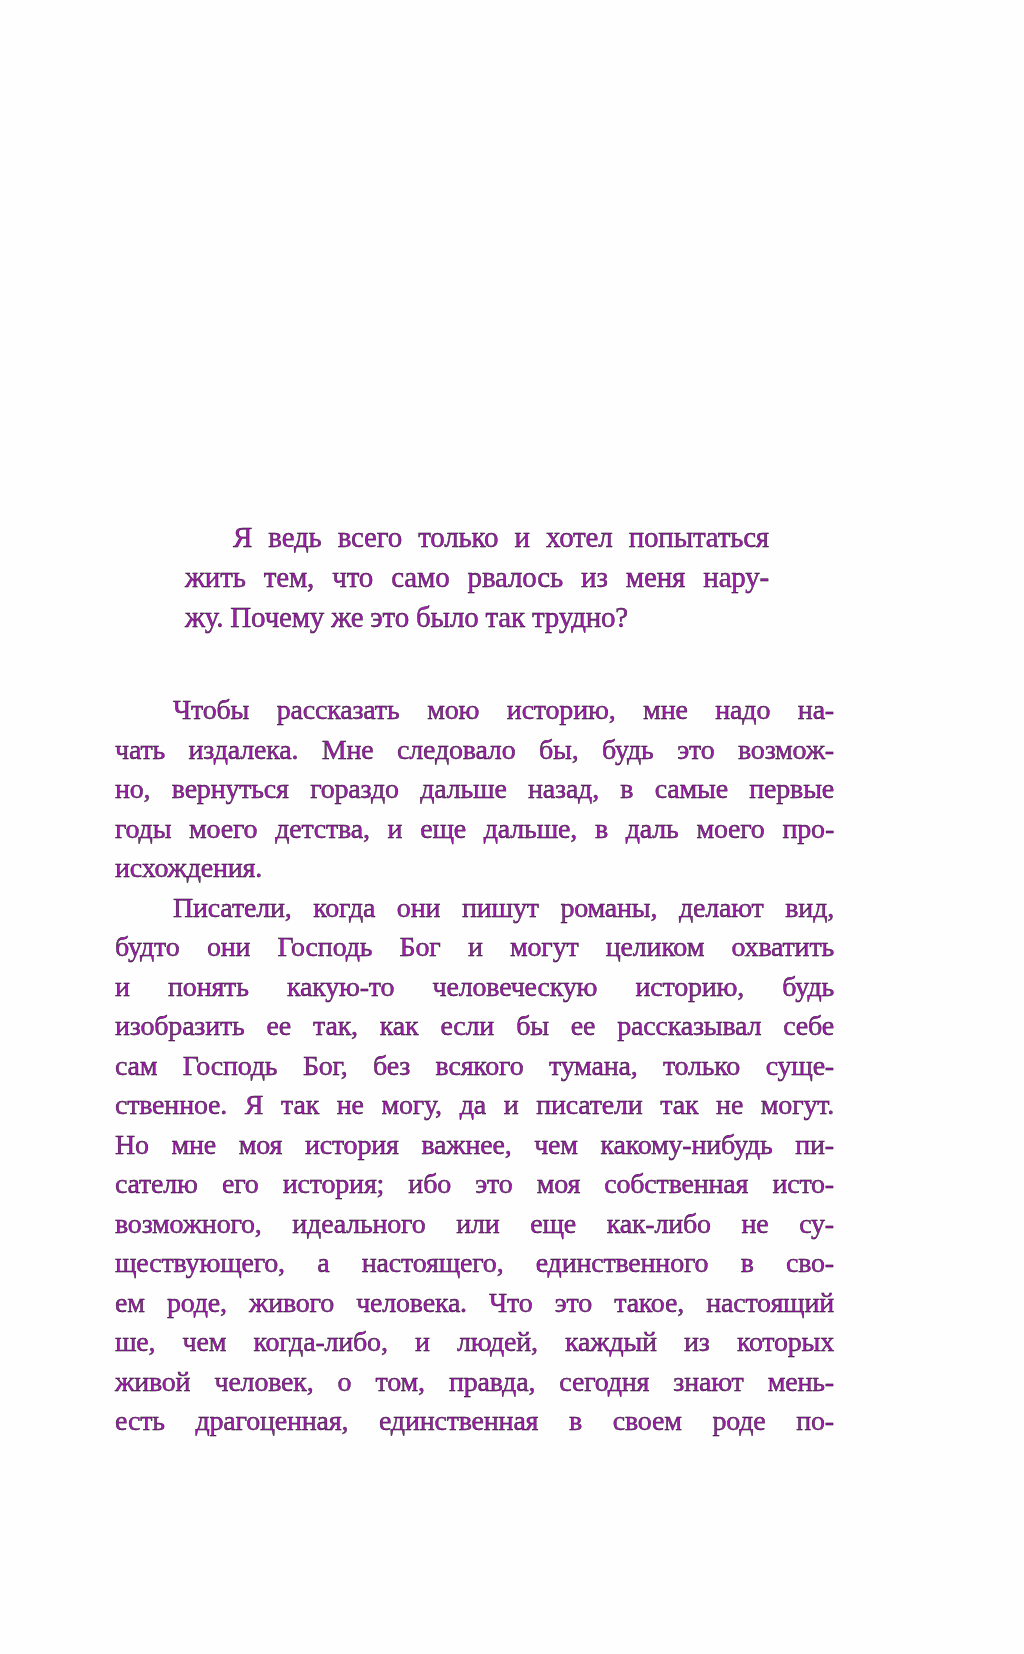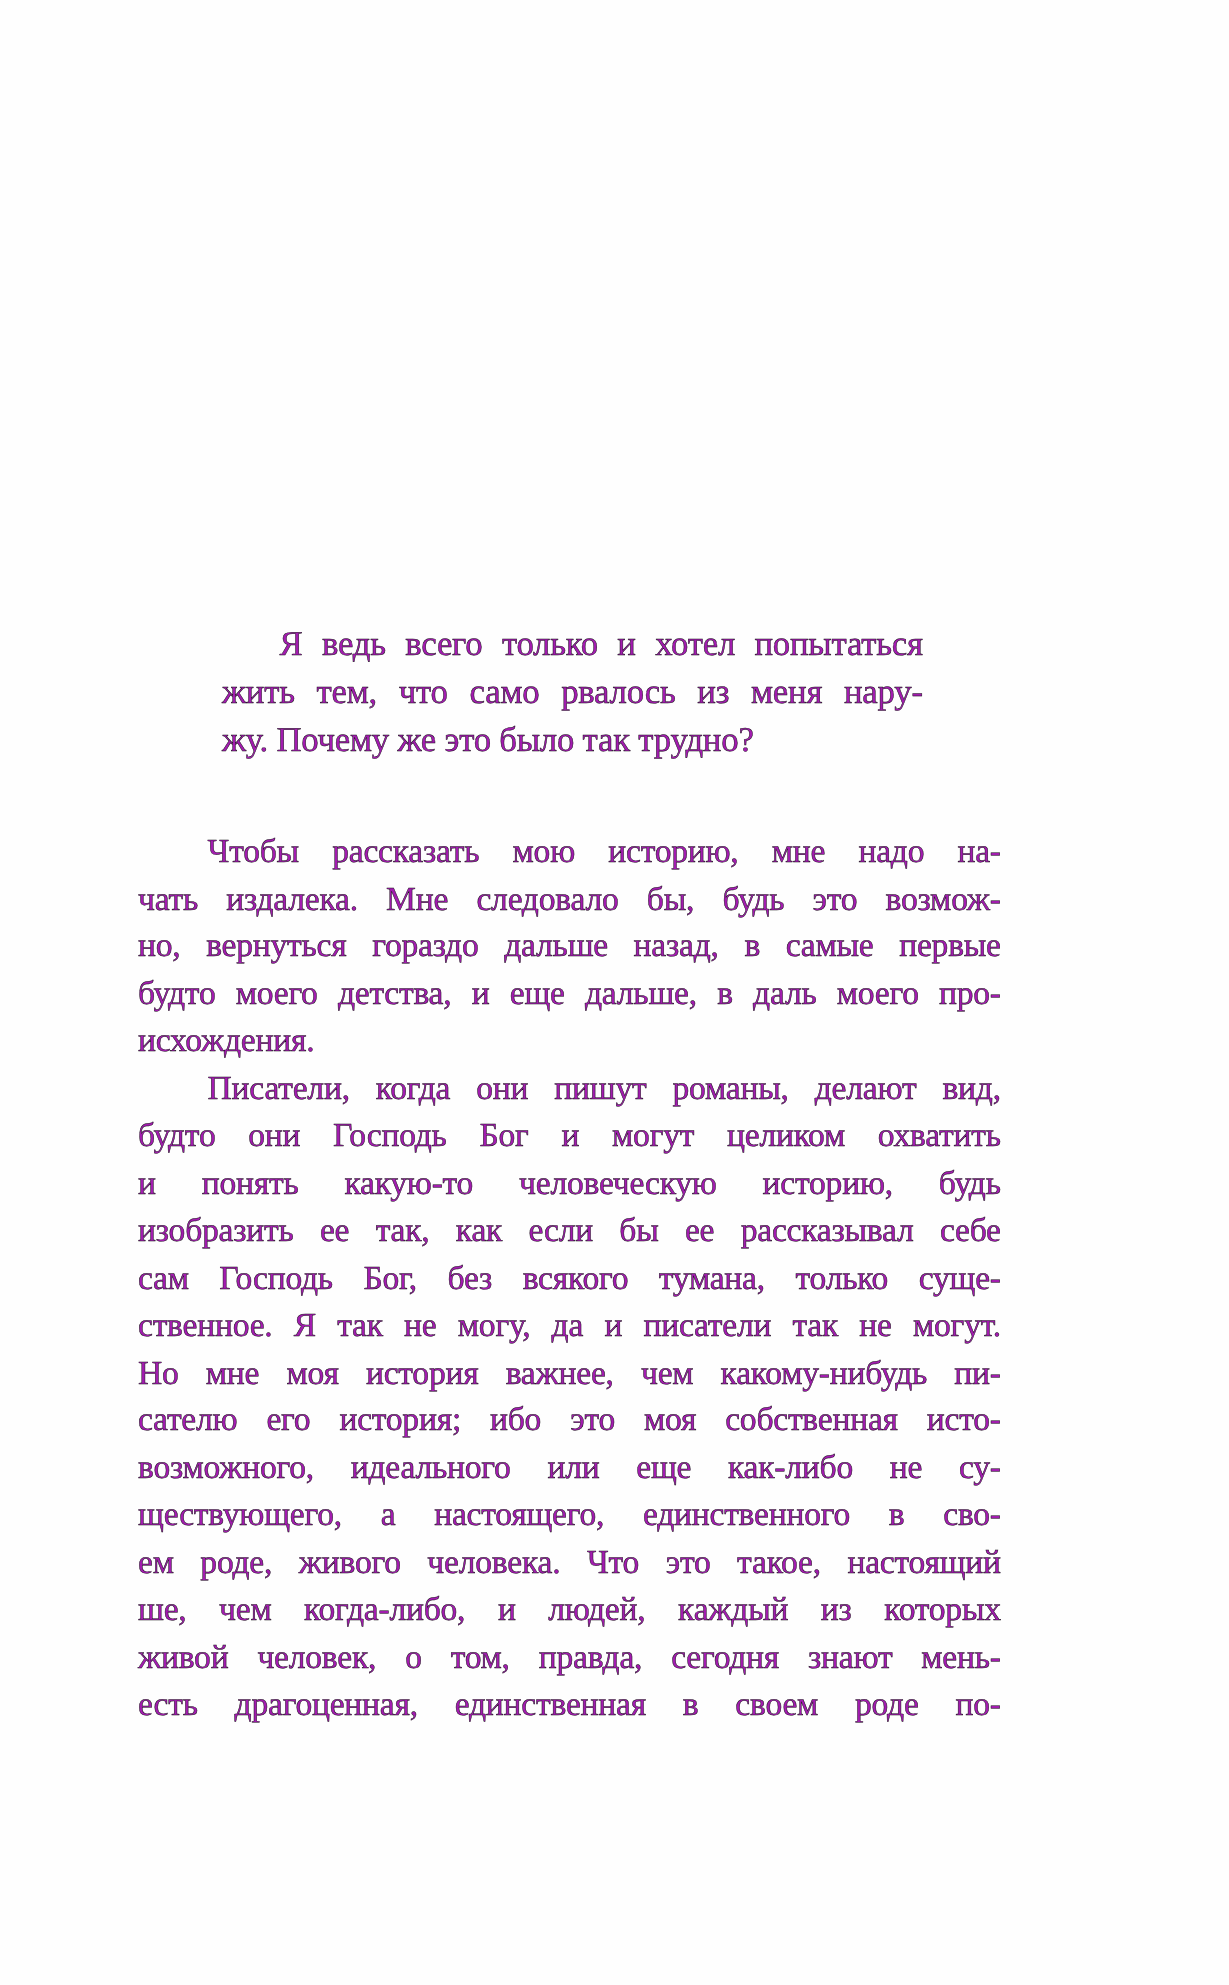--- a/index.html
+++ b/index.html
@@ -53,21 +53,21 @@
   <div class="epigraph">
       <div class="line j indent">Я ведь всего только и хотел попытаться</div>
       <div class="line j">жить тем, что само рвалось из меня нару-</div>
       <div class="line">жу. Почему же это было так трудно?</div>
     </div>
   <div class="body-text">
     <div>
         <div class="line j indent">Чтобы рассказать мою историю, мне надо на-</div>
         <div class="line j">чать издалека. Мне следовало бы, будь это возмож-</div>
         <div class="line j">но, вернуться гораздо дальше назад, в самые первые</div>
-        <div class="line j">будто моего детства, и еще дальше, в даль моего про-</div>
+        <div class="line j">годы моего детства, и еще дальше, в даль моего про-</div>
         <div class="line">исхождения.</div>
       </div>
     <div>
         <div class="line j indent">Писатели, когда они пишут романы, делают вид,</div>
         <div class="line j">будто они Господь Бог и могут целиком охватить</div>
         <div class="line j">и понять какую-то человеческую историю, будь</div>
         <div class="line j">изобразить ее так, как если бы ее рассказывал себе</div>
         <div class="line j">сам Господь Бог, без всякого тумана, только суще-</div>
         <div class="line j">ственное. Я так не могу, да и писатели так не могут.</div>
         <div class="line j">Но мне моя история важнее, чем какому-нибудь пи-</div>

